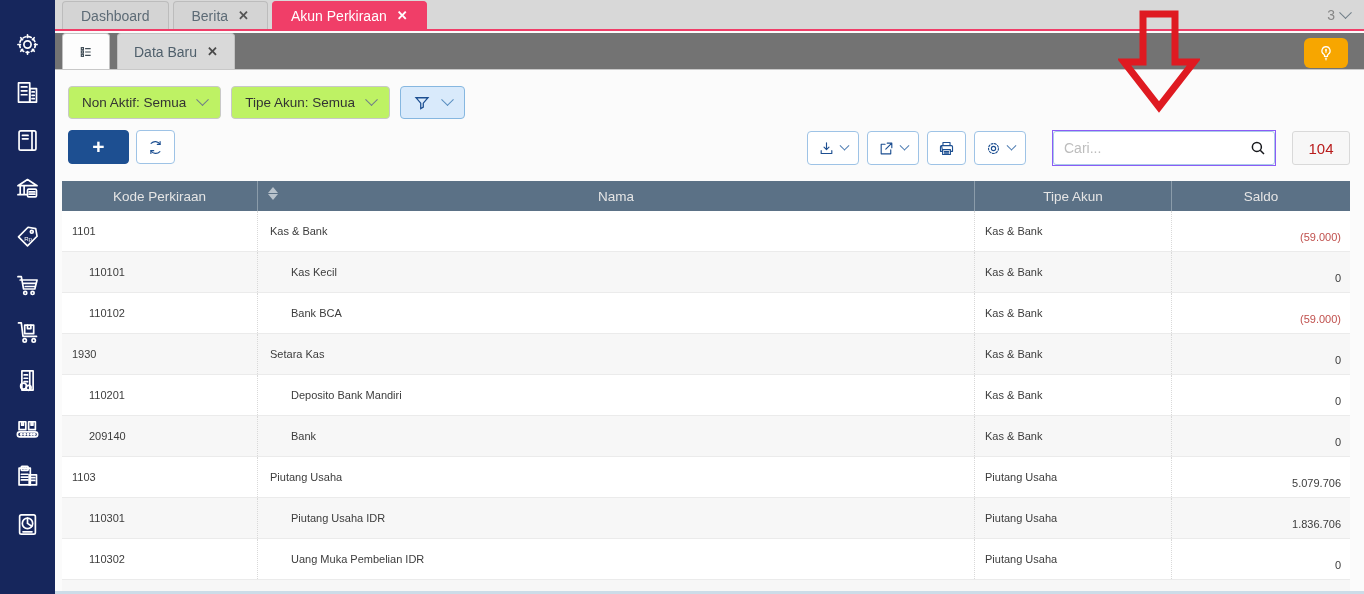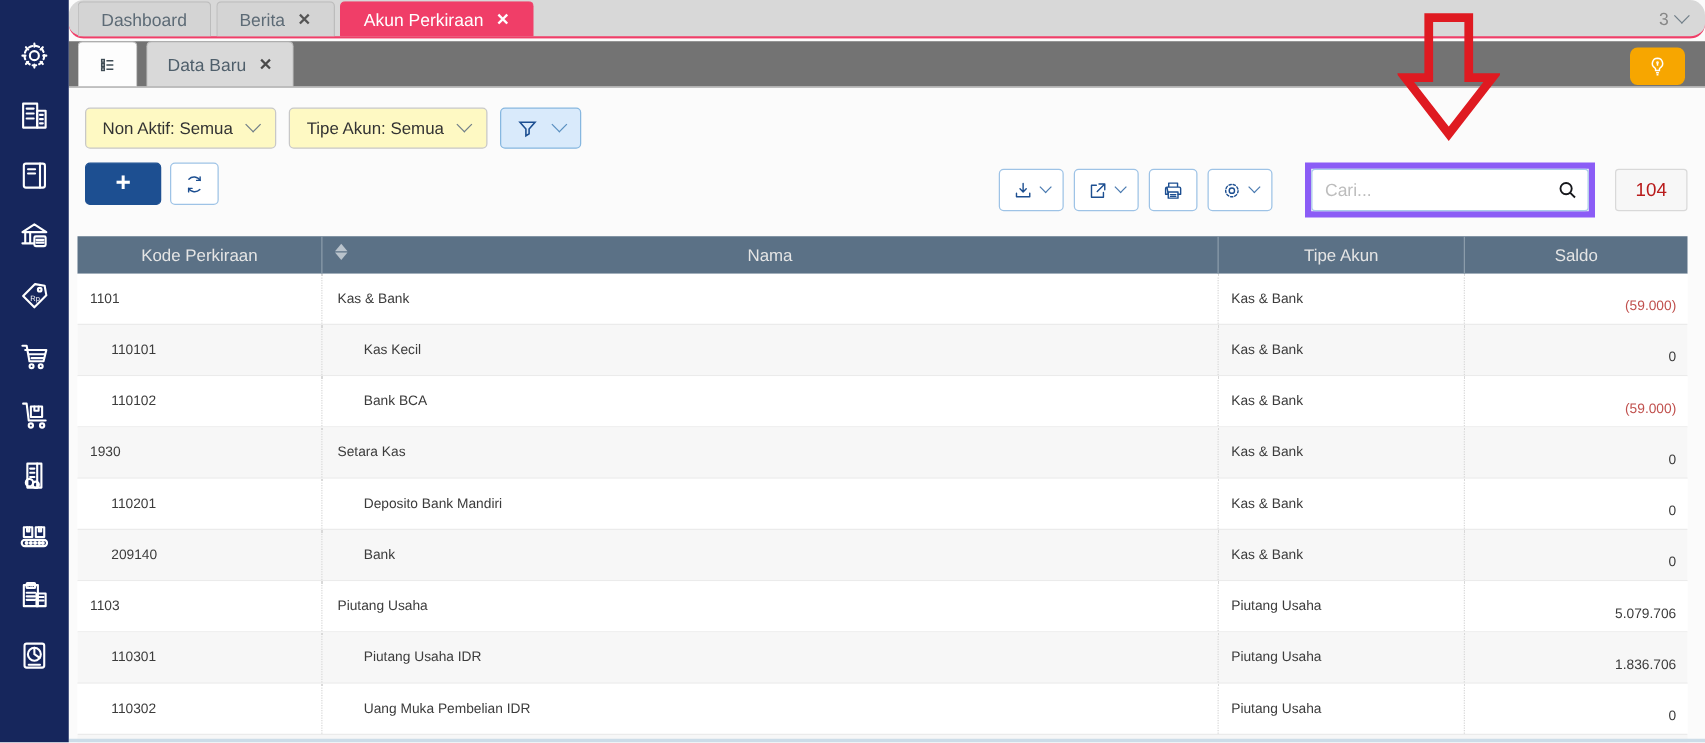--- a/index.html
+++ b/index.html
@@ -10,21 +10,21 @@
   
   .sidebar { position:absolute; left:0; top:0; width:55px; height:594px;
     background:#16265c; display:flex; flex-direction:column; align-items:center;
     padding-top:28px; gap:16px; z-index:5; }
   .nav-ic { width:32px; height:32px; display:flex; align-items:center; justify-content:center;
     cursor:pointer; flex:0 0 auto; }
   .nav-ic svg { stroke:#fff; fill:none; stroke-width:1.5; stroke-linecap:round; stroke-linejoin:round; }
 
   
   .topbar { position:absolute; left:55px; top:0; right:0; height:31px; background:#d8d8d8;
-    border-bottom:2px solid #f03e68; display:flex; align-items:flex-end;border-radius:12px; }
+    border-bottom:2px solid #f03e68; display:flex; align-items:flex-end; }
   .tabs { display:flex; align-items:flex-end; padding-left:7px; flex:1; }
   .tab { height:28px; display:flex; align-items:center; gap:10px; padding:0 18px;
     background:#d4d4d4; border:1px solid #bcbcbc; border-bottom:none;
     border-radius:4px 4px 0 0; margin-right:4px; font-size:14px; color:#5d6b76; cursor:pointer; }
   .tab .x { font-size:13px; font-weight:bold; color:#555; cursor:pointer; }
   .tab.active { background:#f03e68; border-color:#f03e68; color:#fff; }
   .tab.active .x { color:#fff; }
   .overflow { display:flex; align-items:center; gap:6px; padding:0 14px 6px 0;
     font-size:14px; color:#878787; cursor:pointer; }
 
@@ -36,40 +36,40 @@
     margin-right:7px; font-size:14px; color:#4f5f6b; cursor:pointer; }
   .subtab.icon-only { background:#fdfdfd; width:48px; justify-content:center; }
   .subtab .x { font-size:13px; font-weight:bold; color:#4a4a4a; }
   .tipbtn { position:absolute; right:16px; top:5px; width:44px; height:30px; background:#f7a600;
     border:none; border-radius:6px; display:flex; align-items:center; justify-content:center; cursor:pointer; }
   .tipbtn svg { stroke:#fff; fill:none; stroke-width:1.6; }
 
   
   .content { position:absolute; left:55px; top:71px; right:0; bottom:0; background:#fbfbfb; }
   .filter-row { display:flex; gap:10px; padding:15px 0 0 13px; align-items:center; }
-  .chip { height:33px; background:#fef9c3; border:1px solid #c8c8c8; border-radius:4px;
+  .chip { height:33px; background:#bef264; border:1px solid #c8c8c8; border-radius:4px;
     display:flex; align-items:center; gap:12px; padding:0 13px; font-size:13.5px; color:#333; cursor:pointer; }
   .chev { width:9px; height:9px; border-right:1.5px solid #707e88; border-bottom:1.5px solid #707e88;
     transform:rotate(45deg) translate(-2px,-2px); display:inline-block; }
   .chip.funnel { background:#d9eafb; border-color:#86b7e0; padding:0 12px; }
   .chip.funnel .chev { border-color:#5a8fc0; }
 
   .action-row { display:flex; justify-content:space-between; align-items:flex-start;
     padding:11px 14px 0 13px; }
   .left-actions { display:flex; gap:7px; }
   .btn { height:34px; background:#fff; border:1px solid #9ec3e6; border-radius:4px;
     display:flex; align-items:center; justify-content:center; gap:6px; padding:0 10px;
     cursor:pointer; color:#1d4f91; }
   .btn svg { stroke:#1d4f91; fill:none; stroke-width:1.6; stroke-linecap:round; stroke-linejoin:round; }
   .btn.primary { background:#1d4f91; border-color:#1d4f91; width:61px; color:#fff;
     font-size:21px; font-weight:bold; }
   .btn .chev { width:7px; height:7px; border-color:#4a7ab0; }
   .right-actions { display:flex; gap:8px; align-items:center; }
 
-  .search-highlight { border:5px solid #8b5cf6; margin-left:18px; }
+  .search-highlight { border:1px solid #8b5cf6; margin-left:18px; }
   .search-wrap { position:relative; width:222px; height:34px; }
   .search-wrap input { width:100%; height:100%; border:1px solid #a9cbe8; border-radius:3px;
     padding:0 30px 0 10px; font-size:14px; color:#333; outline:none;
     font-family:"Liberation Sans", sans-serif; }
   .search-wrap input::placeholder { color:#bdbdbd; }
   .search-wrap svg { position:absolute; right:8px; top:8px; stroke:#17181c; fill:none; stroke-width:2; }
   .count-box { width:58px; height:34px; margin-left:8px; background:#f7f7f7; border:1px solid #d9d9d9;
     border-radius:3px; display:flex; align-items:center; justify-content:center;
     font-size:15px; color:#b91c1c; }
 

